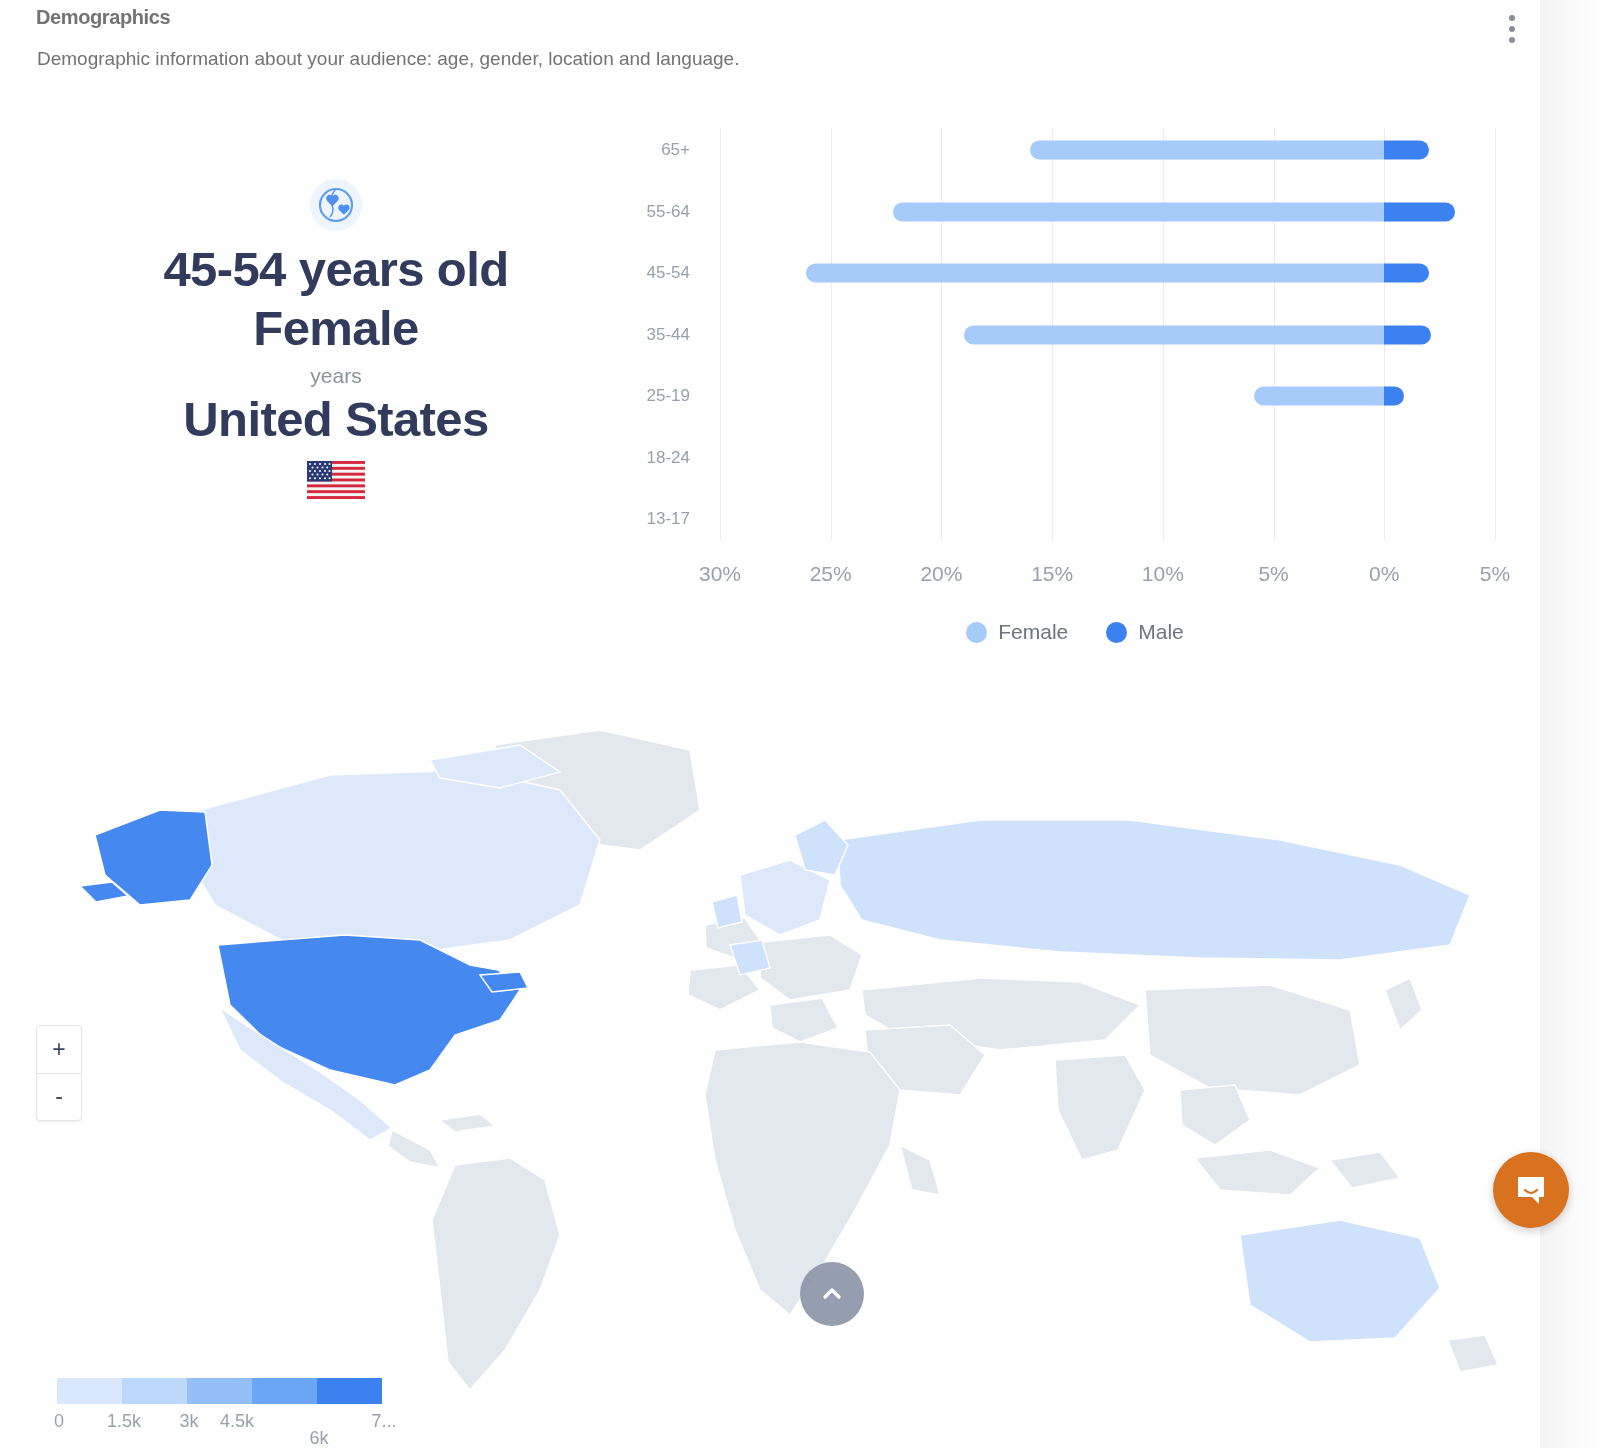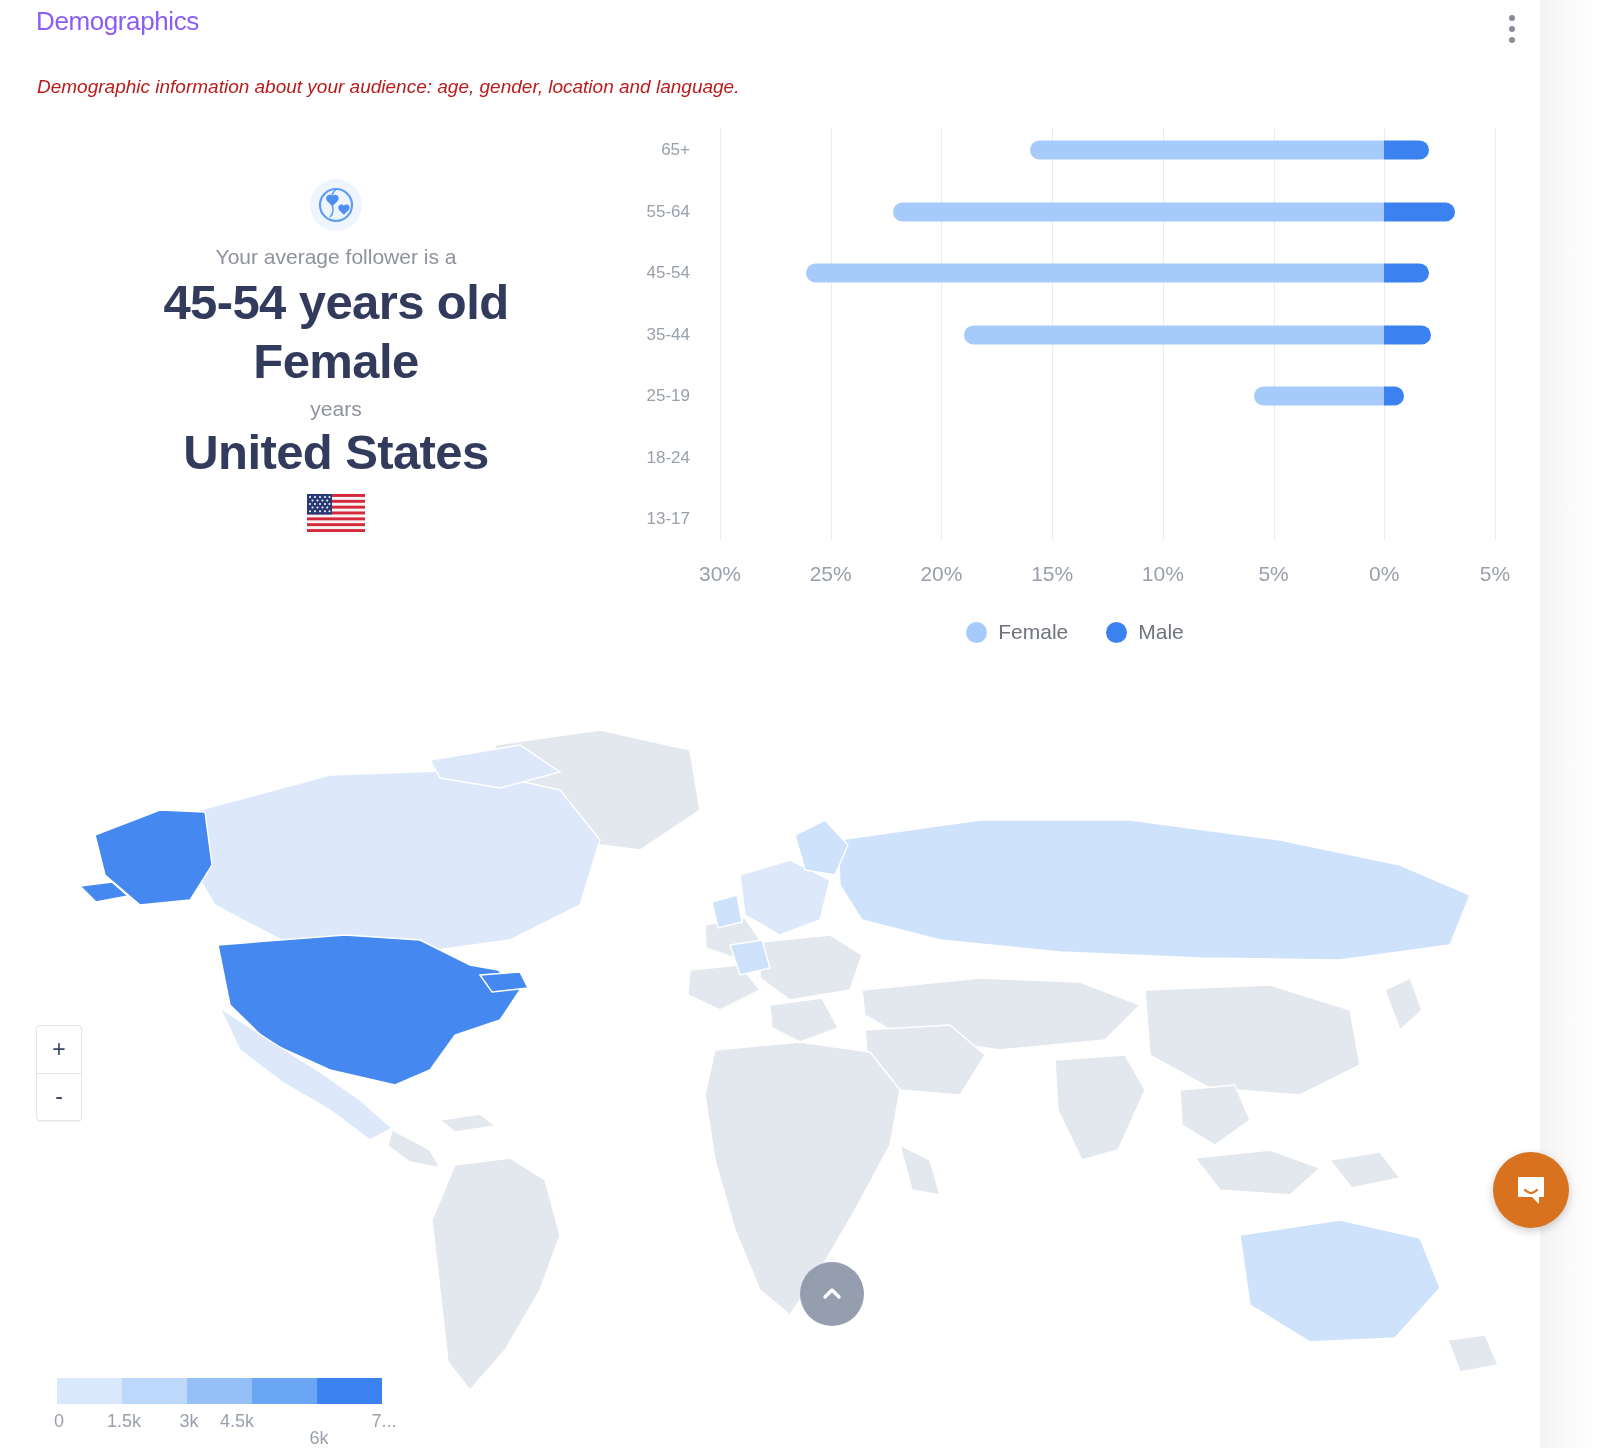--- a/index.html
+++ b/index.html
@@ -19,26 +19,26 @@
     background:#fff;
     box-shadow: 2px 0 6px rgba(0,0,0,.06);
   }
   #right-gutter{
     position:absolute; left:1540px; top:0; width:60px; height:1448px;
     background:linear-gradient(to right,#f3f3f3,#fbfbfb 55%,#ffffff);
   }
   
   #page-title{
     position:absolute; left:36px; top:6px;
-    font-size:26px; font-weight:400; letter-spacing:-.4px;
-    color:#8b5cf6;
+    font-size:20px; font-weight:700; letter-spacing:-.4px;
+    color:#737373;
   }
   #page-subtitle{
-    position:absolute; left:37px; top:76px;
-    font-size:19px; color:#b91c1c; font-weight:400;font-style:italic;
+    position:absolute; left:37px; top:48px;
+    font-size:19px; color:#737373; font-weight:400;
   }
   #kebab-menu{
     position:absolute; left:1500px; top:12px;
     width:24px; height:34px; cursor:pointer;
     display:flex; flex-direction:column; align-items:center;
     justify-content:space-between; padding:3px 0;
   }
   #kebab-menu i{ display:block; width:6px; height:6px; border-radius:50%; background:#8a8d98; }
 
   
@@ -151,21 +151,20 @@
   </div>
 
   <div id="summary">
     <svg id="globe-icon" viewBox="0 0 54 54">
       <circle cx="27" cy="27" r="26" fill="#eef5fe"></circle>
       <circle cx="27" cy="27" r="16" fill="none" stroke="#5f9df5" stroke-width="2.2"></circle>
       <path d="M27 11 C22 16 21 23 23 27 C25 31 24 36 21 39" fill="none" stroke="#5f9df5" stroke-width="1.6"></path>
       <path d="M18 18 c1.6-1.8 4.2-1.6 5.4.4 1.2-2 3.8-2.2 5.4-.4 1.5 1.7 1 4-0.6 5.6l-4.8 4.6-4.8-4.6C17 22 16.5 19.7 18 18z" fill="#4f8ff2"></path>
       <path d="M30 27.5 c1.4-1.6 3.8-1.4 4.9.3 1.1-1.7 3.5-1.9 4.9-.3 1.3 1.5 .9 3.6-.5 5l-4.4 4.2-4.4-4.2C29.1 31.1 28.7 29 30 27.5z" fill="#4f8ff2"></path>
     </svg>
-    <p class="sum-small">Your average follower is a</p>
     <p class="sum-big">45-54 years old</p>
     <p class="sum-big">Female</p>
     <p id="avg-from">years</p>
     <p class="sum-big">United States</p>
     <div id="flag">
       <svg width="58" height="38" viewBox="0 0 58 38">
         <rect width="58" height="38" fill="#f5f5f5"></rect>
         <g fill="#d6283c">
           <rect y="0" width="58" height="2.92"></rect>
             <rect y="5.85" width="58" height="2.92"></rect>

